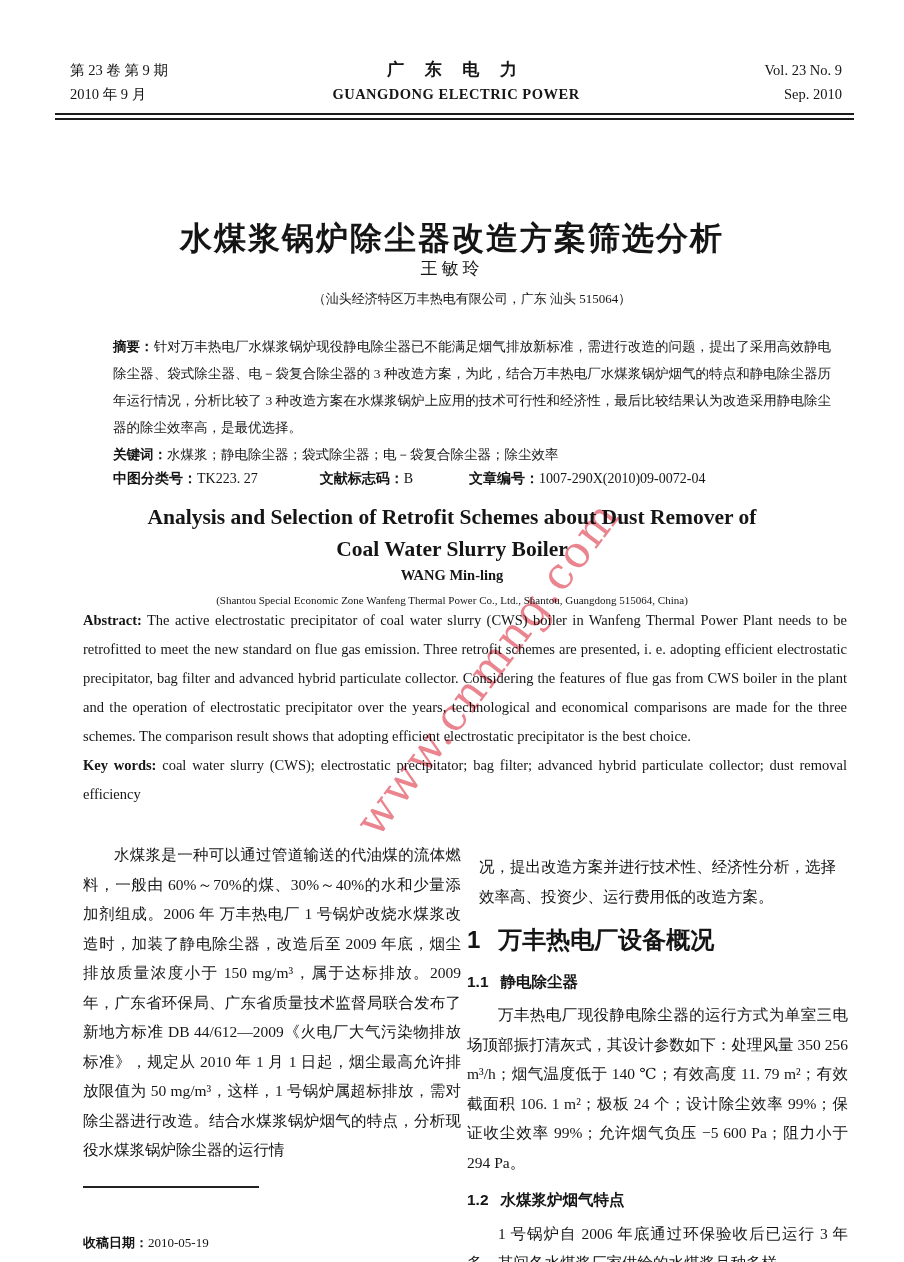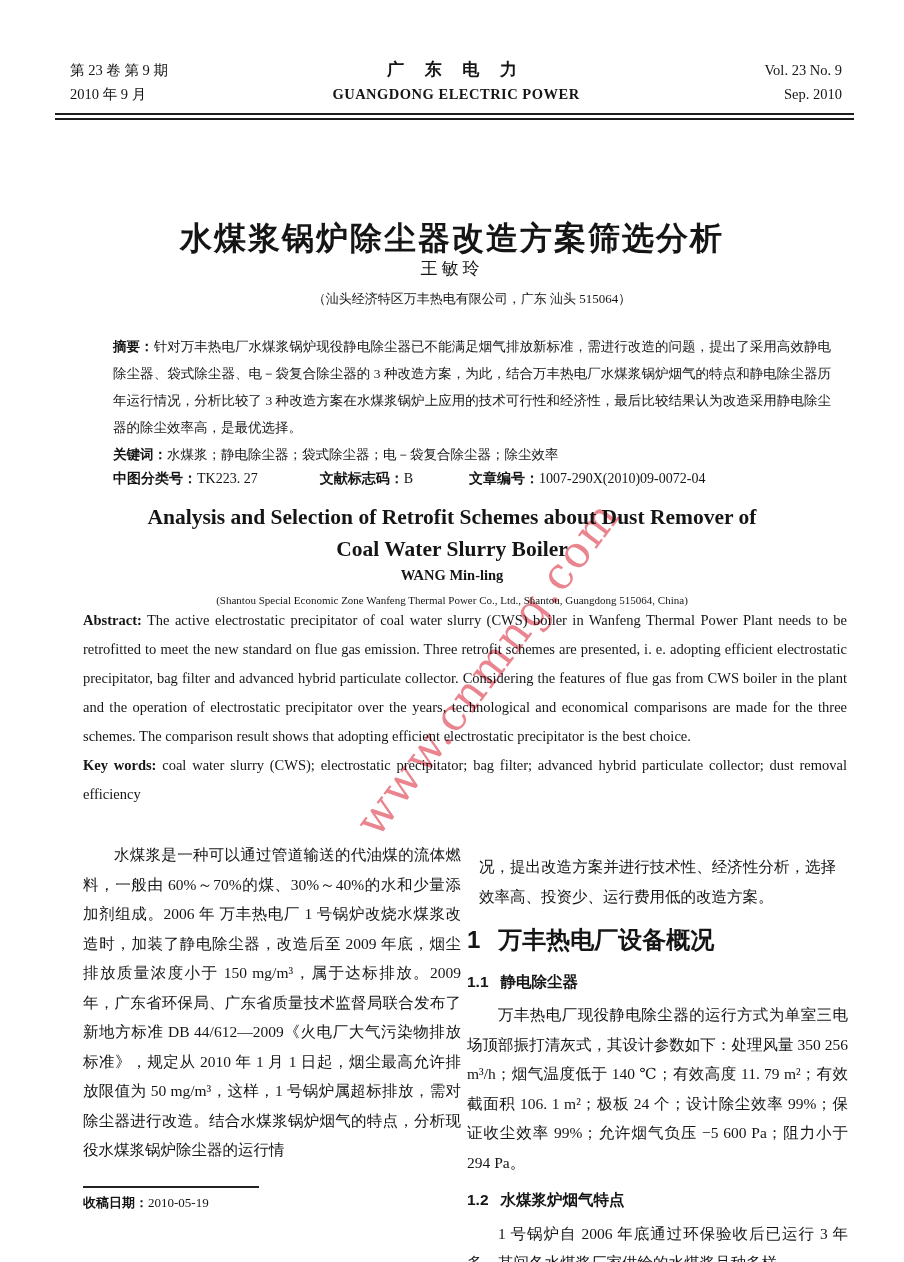--- a/index.html
+++ b/index.html
@@ -51,21 +51,21 @@
   .para-indent{text-indent:2em;margin:0;}
   .para{margin:12px;}
   .sec-h1{font-family:"Liberation Sans","DejaVu Sans",sans-serif;font-weight:bold;
     font-size:24px;margin:14px 0 12px 0;text-align:left;}
   .sec-h1 .num{margin-right:18px;}
   .sec-h2{font-family:"Liberation Sans","DejaVu Sans",sans-serif;font-weight:bold;
     font-size:15.5px;margin:8px 0 4px 0;text-align:left;}
   .sec-h2 .num{margin-right:12px;}
   
   .footnote-rule{position:absolute;top:1186px;left:83px;width:176px;border-top:2px solid #222;}
-  .footnote{position:absolute;top:1194px;left:83px;font-size:13px;}
+  .footnote{position:absolute;top:1234px;left:83px;font-size:13px;}
   .footnote .lbl{font-weight:bold;font-family:"Liberation Sans","DejaVu Sans",sans-serif;}
   
   .watermark{position:absolute;left:285px;top:645px;width:400px;height:50px;
     transform:rotate(-53deg);transform-origin:center;
     font-size:44px;letter-spacing:2px;font-family:"DejaVu Serif",serif;
     opacity:.72;mix-blend-mode:multiply;white-space:nowrap;pointer-events:none;z-index:5;}
 </style>
 </head>
 <body>
 

